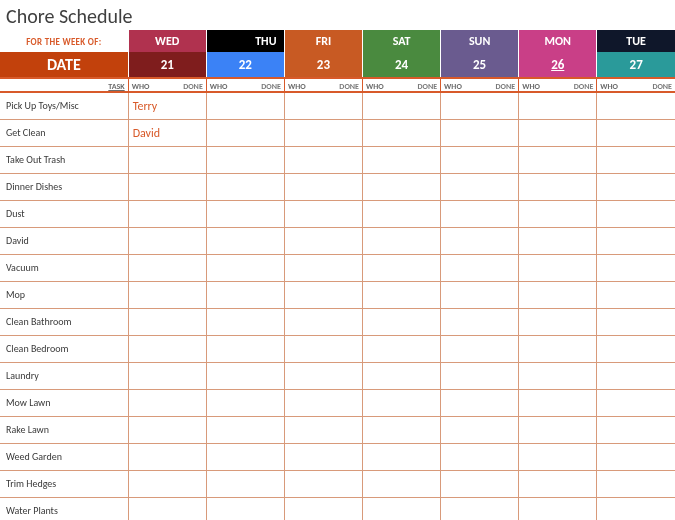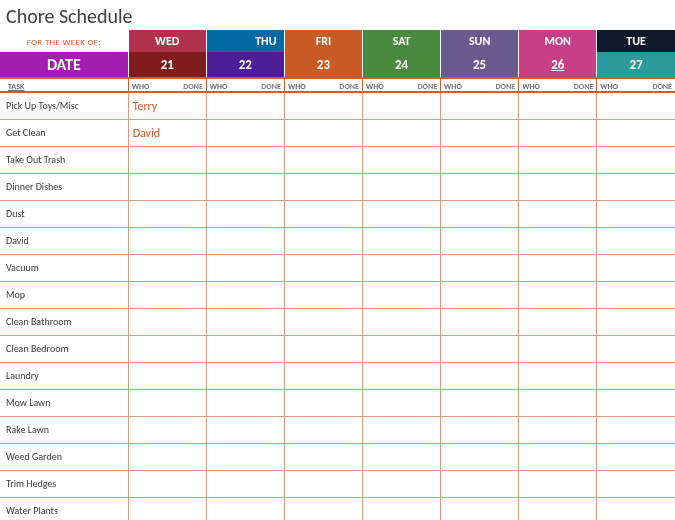--- a/index.html
+++ b/index.html
@@ -21,26 +21,26 @@
   }
   table {
     border-collapse: collapse;
     width: 100%;
     table-layout: fixed;
   }
   th, td { padding: 0; }
   .for-week {
     color: #d85a2a;
     font-size: 9px;
-    font-weight: normal;
+    font-weight: bold;
     text-align: center;
     letter-spacing: 0.3px;
   }
   .date-hdr {
-    background: #a21caf;
+    background: #c2410c;
     color: #fff;
     font-size: 16px;
     font-weight: bold;
     text-align: center;
     border-bottom: 2px solid #d85a2a;
     height: 26px;
   }
   .day-hdr {
     color: #fff;
     text-align: center;
@@ -59,21 +59,21 @@
     border-bottom: 2px solid #d85a2a;
   }
   .sub-hdr {
     color: #6b6b6b;
     font-size: 8px;
     font-weight: bold;
     border-bottom: 2px solid #d85a2a;
     height: 14px;
     padding: 1px 3px 0 3px;
   }
-  .sub-task { text-align: left; padding-left: 8px; text-decoration: underline; }
+  .sub-task { text-align: right; padding-left: 8px; text-decoration: underline; }
   .sub-who { text-align: left; border-left: 1px solid #d85a2a; }
   .sub-done { text-align: right; border-right: 1px solid #d85a2a; color: #7a7a7a; }
   .sub-done.last { border-right: none; }
   tbody td {
     border-bottom: 1px solid #d89a7a;
     height: 27px;
     vertical-align: middle;
   }
   .task-cell {
     padding-left: 6px;
@@ -114,31 +114,31 @@
         <col class="col-done">
       <col class="col-who">
         <col class="col-done">
       <col class="col-who">
         <col class="col-done">
     </colgroup>
     <thead id="thead">
         <tr>
           <th class="for-week" rowspan="1">FOR THE WEEK OF:</th>
           <th class="day-hdr" colspan="2" style="background: rgb(176, 50, 79);">WED</th>
-          <th class="day-hdr" colspan="2" style="background: #0369a1; padding-left: 41px;">THU</th>
+          <th class="day-hdr" colspan="2" style="background: #000000; padding-left: 41px;">THU</th>
           <th class="day-hdr" colspan="2" style="background: rgb(200, 90, 35);">FRI</th>
           <th class="day-hdr" colspan="2" style="background: rgb(74, 138, 63);">SAT</th>
           <th class="day-hdr" colspan="2" style="background: rgb(106, 91, 143);">SUN</th>
           <th class="day-hdr" colspan="2" style="background: rgb(201, 63, 135);">MON</th>
           <th class="day-hdr" colspan="2" style="background: #0f172a;">TUE</th>
         </tr>
         <tr>
           <th class="date-hdr">DATE</th>
           <th class="num-hdr" colspan="2" style="background: #7f1d1d;">21</th>
-          <th class="num-hdr" colspan="2" style="background: #4c1d95;">22</th>
+          <th class="num-hdr" colspan="2" style="background: #3b82f6;">22</th>
           <th class="num-hdr" colspan="2" style="background: rgb(200, 90, 35);">23</th>
           <th class="num-hdr" colspan="2" style="background: rgb(74, 138, 63);">24</th>
           <th class="num-hdr" colspan="2" style="background: rgb(106, 91, 143);">25</th>
           <th class="num-hdr" colspan="2" style="background: rgb(201, 63, 135); text-decoration: underline;">26</th>
           <th class="num-hdr" colspan="2" style="background: rgb(42, 154, 154);">27</th>
         </tr>
         <tr>
           <th class="sub-hdr sub-task">TASK</th>
           <th class="sub-hdr sub-who">WHO</th>
           <th class="sub-hdr sub-done">DONE</th>

